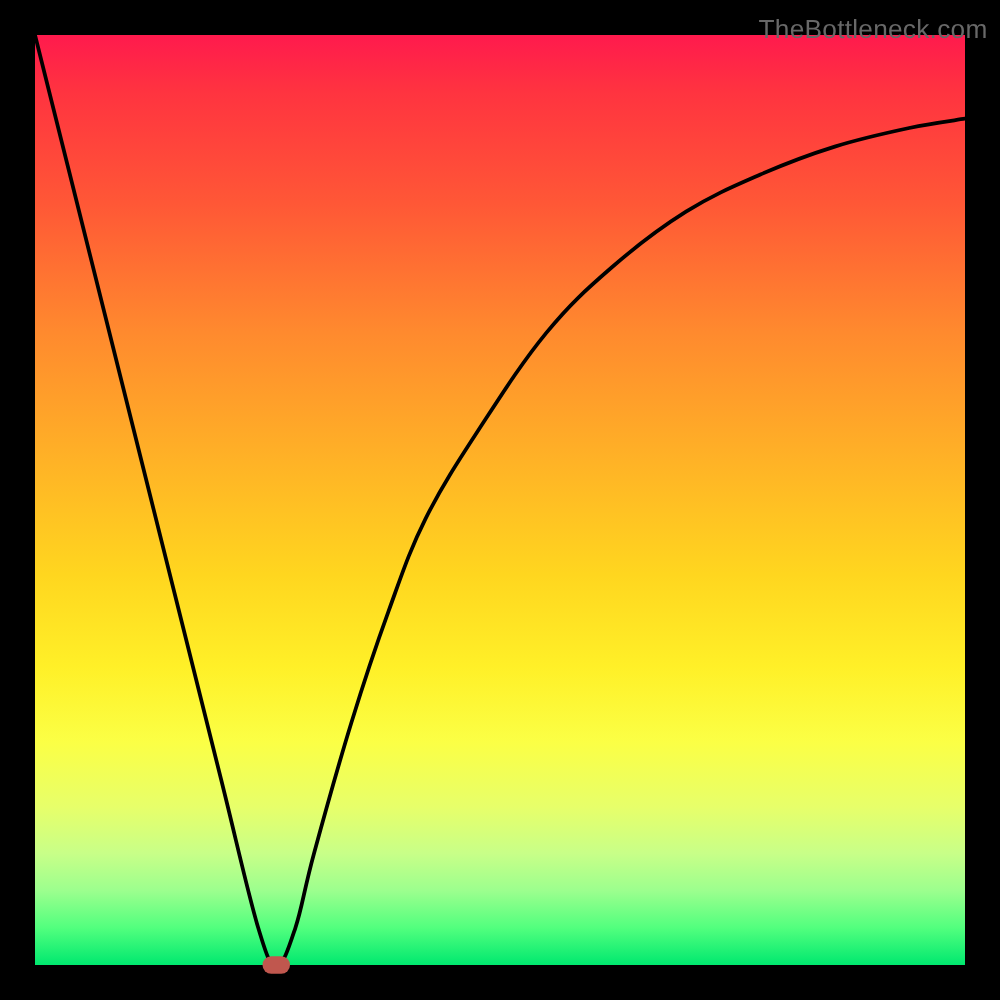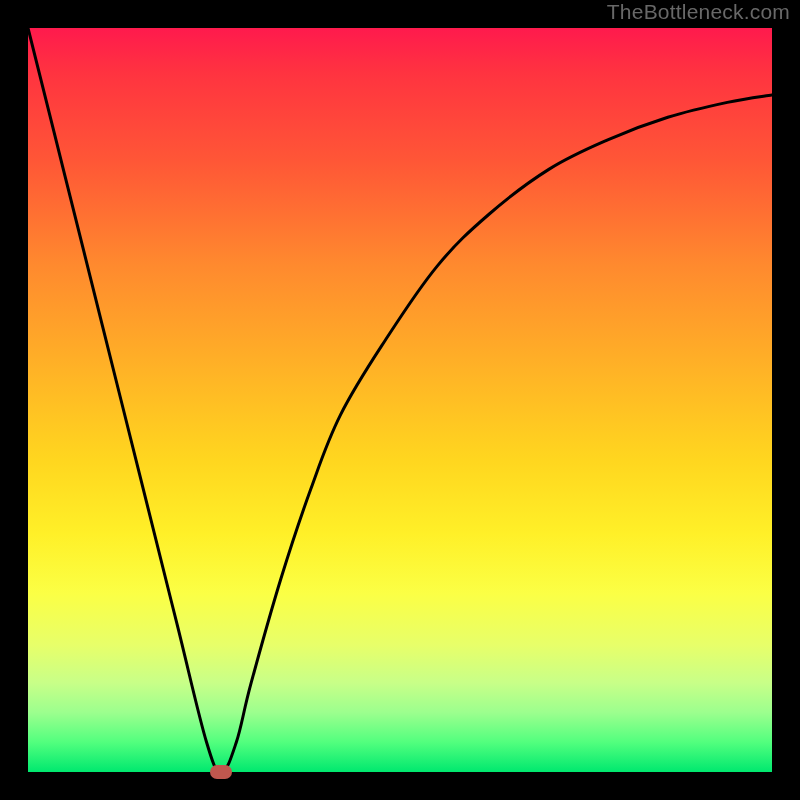--- a/index.html
+++ b/index.html
@@ -36,21 +36,21 @@
       #fbff45 76%,
       #e7ff6a 83%,
       #c8ff88 88%,
       #9cff8e 92%,
       #52ff7e 96%,
       #00e86f 100%
     );
   }
   .watermark {
     position: absolute;
-    top: 0;
+    top: 12px;
     right: 10px;
     color: #686868;
     font-size: 21px;
     font-weight: 500;
     letter-spacing: 0.2px;
     z-index: 5;
     user-select: none;
   }
   svg.curve {
     position: absolute;

